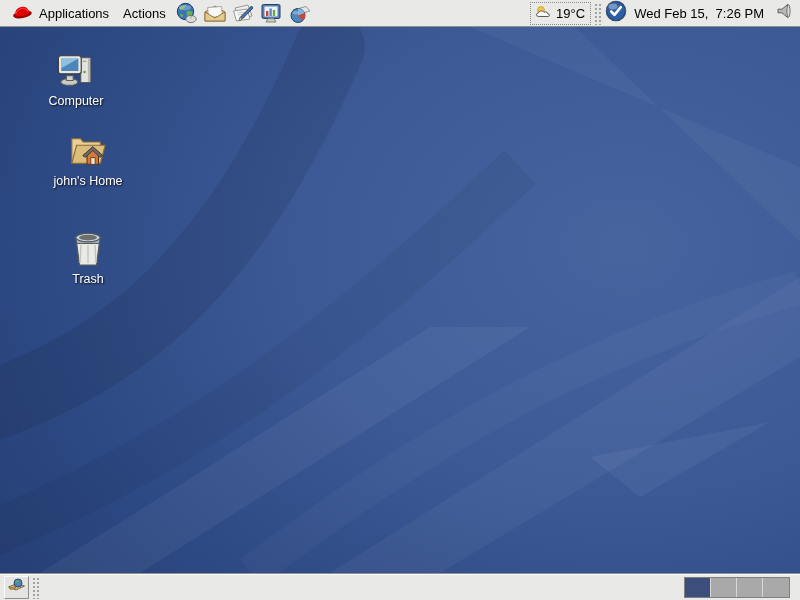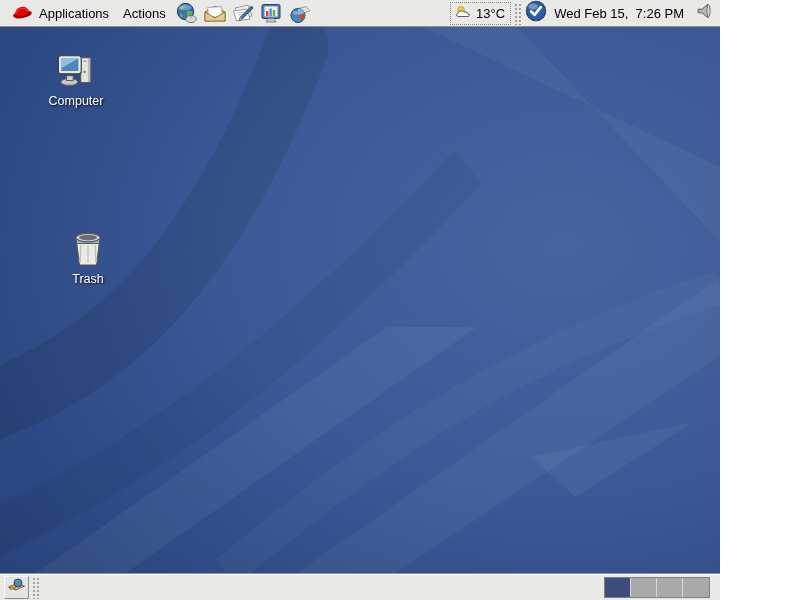--- a/index.html
+++ b/index.html
@@ -1,18 +1,18 @@
 <!DOCTYPE html>
 <html><head>
 <meta charset="utf-8">
 <style>
   * { margin:0; padding:0; box-sizing:border-box; }
   html,body { width:800px; height:600px; }
   body { font-family:"Liberation Sans", sans-serif; overflow:hidden; }
-  .screen { width:720px; height:600px; display:flex; flex-direction:column; background:#e9e9e7; }
+  .screen { width:800px; height:600px; display:flex; flex-direction:column; background:#e9e9e7; }
 
   
   .panel { background:#e9e9e7; display:flex; align-items:center; flex:0 0 auto; }
   .top-panel { height:27px; border-bottom:1px solid #8f8f8d; padding:0 4px; }
   .bottom-panel { height:27px; border-top:1px solid #8f8f8d; box-shadow:inset 0 1px 0 #fbfbfa; padding:0 4px; }
 
   .menu-item { display:flex; align-items:center; gap:6px; padding:2px 7px; height:25px;
                font-size:13px; color:#000; cursor:default; }
   .launcher { width:26px; height:25px; display:flex; align-items:center; justify-content:center; margin:0 1px; }
   .launcher svg { display:block; }
@@ -137,21 +137,21 @@
 
     <div class="spacer"></div>
 
     <div class="weather-applet">
       <span>
         <svg width="20" height="16" viewBox="0 0 20 16">
           <circle cx="7" cy="6" r="3.4" fill="#f4c84a" stroke="#c79a20" stroke-width="0.8"></circle>
           <path d="M4.5 12.5 Q2.5 12.5 2.5 10.7 Q2.5 9 4.4 8.9 Q5 6.8 7.3 6.8 Q9.2 6.8 10 8.3 Q10.6 7.8 11.7 7.9 Q13.6 8 13.8 9.9 Q15.6 10 15.5 11.4 Q15.4 12.5 13.8 12.5 Z" fill="#fdfdfc" stroke="#5a5a58" stroke-width="1"></path>
         </svg>
       </span>
-      <span>13°C</span>
+      <span>19°C</span>
     </div>
 
     <div class="handle"></div>
 
     <div class="rhn">
       <span>
         <svg width="22" height="22" viewBox="0 0 22 22">
           <circle cx="11" cy="11" r="9.6" fill="#2d5fa5" stroke="#14223c" stroke-width="1.3"></circle>
           <circle cx="11" cy="11" r="9.6" fill="none" stroke="#6e9ed6" stroke-width="0.8" opacity="0.6"></circle>
           <ellipse cx="8" cy="6.5" rx="4.6" ry="3" fill="#ffffff" opacity="0.35"></ellipse>
@@ -194,20 +194,34 @@
           <ellipse cx="14" cy="31.5" rx="9" ry="3.6" fill="#c9c9c6" stroke="#5a5a58" stroke-width="1.1"></ellipse>
           <rect x="11" y="25" width="7" height="5" fill="#d4d4d1" stroke="#5a5a58" stroke-width="1"></rect>
           <rect x="2.5" y="4" width="24" height="19" rx="2.5" fill="#e7e7e4" stroke="#3c3c3a" stroke-width="1.2"></rect>
           <rect x="5.5" y="7" width="18" height="13" fill="#4d86bb"></rect>
           <path d="M5.5 7 L23.5 7 L5.5 17 Z" fill="#8fc0e0"></path>
         </svg>
       </span>
       <span class="label">Computer</span>
     </div>
 
+    <div class="desk-icon" style="left:32px; top:104px;">
+      <span class="glyph">
+        <svg width="42" height="40" viewBox="0 0 42 40">
+          <path d="M4 7 L13 7 L16 10.5 L34 10.5 L34 33 L4 33 Z" fill="#e9cf96" stroke="#8a6b35" stroke-width="1.2"></path>
+          <path d="M4 33 L9 14 L39 14 L34 33 Z" fill="#dcbd7b" stroke="#8a6b35" stroke-width="1.2"></path>
+          <g transform="translate(15 14)">
+            <path d="M2 10 L11 2 L20 10 L17 10 L17 20 L5 20 L5 10 Z" fill="#d9773a" stroke="#5a3416" stroke-width="1.1"></path>
+            <path d="M0.5 11 L11 1.5 L21.5 11 L18.5 12.5 L11 5.5 L3.5 12.5 Z" fill="#6b6b69" stroke="#3c3c3a" stroke-width="1"></path>
+            <rect x="9" y="13" width="4.5" height="7" fill="#f2e7d2" stroke="#5a3416" stroke-width="0.9"></rect>
+          </g>
+        </svg>
+      </span>
+      <span class="label">john's Home</span>
+    </div>
 
     <div class="desk-icon" style="left:32px; top:202px;">
       <span class="glyph">
         <svg width="40" height="40" viewBox="0 0 40 40">
           <path d="M8 9 L32 9 L28.5 36 L11.5 36 Z" fill="#eaeae7" stroke="#5a5a58" stroke-width="1.2"></path>
           <path d="M8 9 L32 9 L31.3 14.5 L8.7 14.5 Z" fill="#9ab8d2" stroke="#5a5a58" stroke-width="1.1"></path>
           <ellipse cx="20" cy="8.6" rx="12.2" ry="4.2" fill="#c7d8e6" stroke="#5a5a58" stroke-width="1.2"></ellipse>
           <ellipse cx="20" cy="8.6" rx="9" ry="2.8" fill="#6e6e6c"></ellipse>
           <path d="M13 16 L12 34 M20 16 L20 34 M27 16 L28 34" stroke="#c2c2bf" stroke-width="1.4" fill="none"></path>
         </svg>

